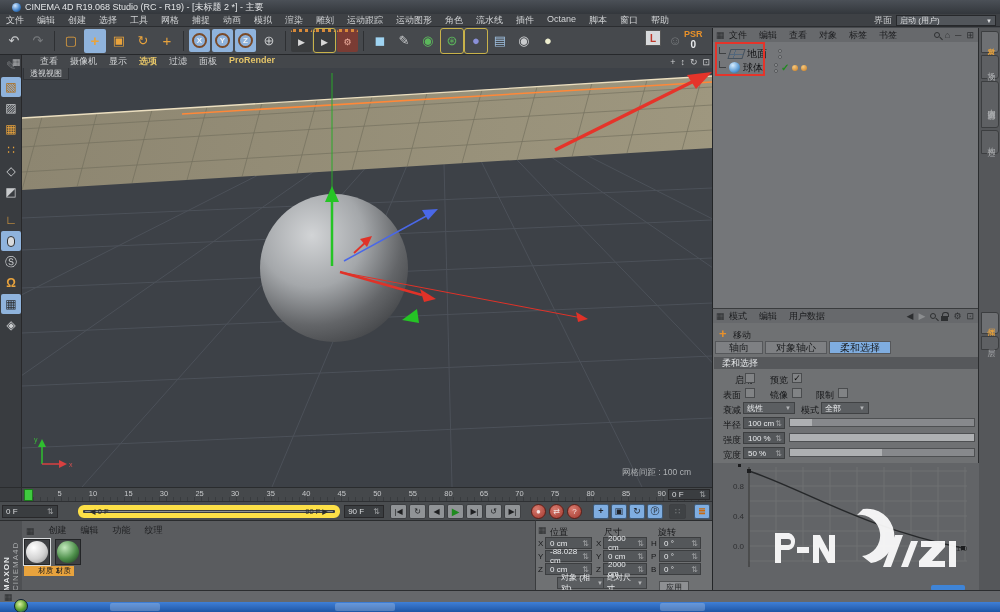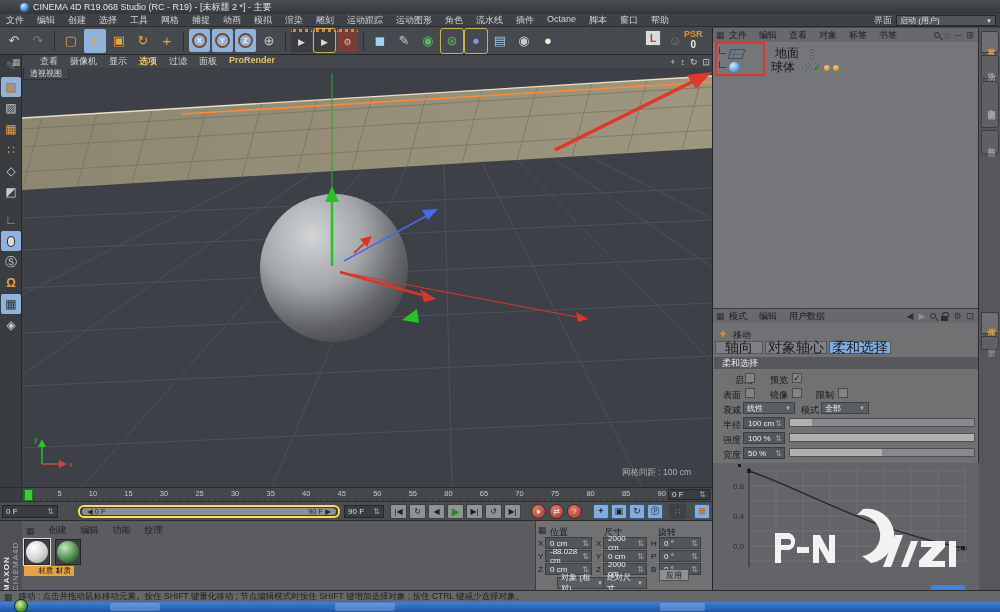--- a/index.html
+++ b/index.html
@@ -2,21 +2,21 @@
 <html><head>
 <meta charset="utf-8">
 <style>
   * { box-sizing: border-box; margin:0; padding:0; }
   body { margin:0; background:#222; font-family:"Liberation Sans", sans-serif; }
   #app { position:relative; width:1000px; height:612px; background:#3c3f43; overflow:hidden;
          font-size:9px; color:#d8dadc; }
   .abs { position:absolute; }
   
   #titlebar { left:0; top:0; width:1000px; height:14px; background:linear-gradient(#4b5057,#33373c);
-              display:flex; align-items:center; padding-left:20px; gap:4px; }
+              display:flex; align-items:center; padding-left:12px; gap:4px; }
   #titlebar .appicon { width:9px; height:9px; border-radius:50%;
       background:radial-gradient(circle at 35% 30%, #cfe6ff, #3d7dc4 60%, #173a63); }
   #titlebar span { font-size:9px; color:#e3e5e7; }
   #menubar { left:0; top:14px; width:1000px; height:13px; background:#3e4145; display:flex;
              align-items:center; padding-left:6px; gap:13px; border-bottom:1px solid #2b2d30;}
   #menubar .mi { color:#d2d4d6; font-size:9px; }
   #menubar-right { position:absolute; right:4px; top:0; height:13px; display:flex; align-items:center; gap:4px;}
   #layout-select { background:#52565b; border:1px solid #26282b; color:#dcdee0; font-size:8px;
                    padding:0 3px; height:11px; display:flex; align-items:center; gap:6px; width:100px; justify-content:space-between;}
   #toolbar { left:0; top:27px; width:1000px; height:28px; background:#46494d; display:flex;
@@ -56,21 +56,21 @@
   #om-menu { height:14px; background:#67696c; display:flex; align-items:center; gap:12px; padding-left:16px;}
   .dkmenu { color:#1b1c1e; font-size:9px; }
   #om-icons { position:absolute; right:4px; top:2px; display:flex; gap:5px; align-items:center; color:#2c2e30; font-size:9px;}
   .mag { width:6px; height:6px; border:1.4px solid #2e3032; border-radius:50%; position:relative; }
   .mag::after { content:""; position:absolute; left:4px; top:5px; width:4px; height:1.4px; background:#2e3032; transform:rotate(45deg);}
   .lock { width:7px; height:5px; background:#2e3032; position:relative; margin-top:4px;}
   .lock::before { content:""; position:absolute; left:1px; top:-4px; width:5px; height:4px;
                   border:1.3px solid #2e3032; border-bottom:none; border-radius:3px 3px 0 0;}
   .treerow { position:absolute; display:flex; align-items:center; gap:3px; height:13px; }
   .elbow { width:7px; height:7px; border-left:1px solid #3f4143; border-bottom:1px solid #3f4143; margin-bottom:6px;}
-  .objlabel { color:#141517; font-size:12px;margin-left:28px; }
+  .objlabel { color:#141517; font-size:10px; }
   .flooricon { width:15px; height:10px; background:linear-gradient(#a8bdd2,#6d8399);
                border:1px solid #44505c; transform:skewX(-18deg);
                background-image:linear-gradient(90deg,transparent 4px,#51677d 4px,#51677d 5px,transparent 5px),linear-gradient(transparent 4px,#51677d 4px,#51677d 5px,transparent 5px);}
   .sphicon { width:11px; height:11px; border-radius:50%;
              background:radial-gradient(circle at 35% 30%, #d5ecff, #5b9bd5 60%, #27577f); }
   .togdots { display:flex; flex-direction:column; gap:2px; }
   .togdots i { width:4px; height:4px; border-radius:50%; background:#9a9c9e; border:1px solid #55575a;}
   .tagdot { width:6px; height:6px; border-radius:50%; background:radial-gradient(circle at 35% 30%,#f5c87e,#c87a1e);}
   #red-rect { left:715px; top:42px; width:50px; height:34px; border:2.5px solid #e5342a; background:transparent; }
   
@@ -86,21 +86,21 @@
          display:flex; align-items:center; justify-content:center; font-size:9px; color:#111; }
   .dd { position:absolute; height:12px; background:#5b5e61; border:1px solid #404244; color:#e6e8ea;
         font-size:8px; display:flex; align-items:center; padding:0 3px; justify-content:space-between;}
   .dd b { color:#b2b4b6; font-size:6px; font-weight:normal;}
   .fld { position:absolute; height:12px; background:#54575a; border:1px solid #3c3e40; color:#e9ebed;
          font-size:8px; display:flex; align-items:center; padding:0 2px 0 4px; justify-content:space-between;}
   .fld b { color:#a0a2a4; font-size:8px; font-weight:normal;}
   .slider { position:absolute; height:9px; background:#87898c; border:1px solid #4e5052; }
   .slider .fill { height:100%; background:#aeb0b2; }
   .amtab { position:absolute; height:13px; background:#7e8083; border:1px solid #55575a; color:#1a1b1d;
-           font-size:14px; display:flex; align-items:center; justify-content:center; }
+           font-size:10px; display:flex; align-items:center; justify-content:center; }
   .amtab.on { background:#7fade0; }
   
   #ruler { left:0; top:487px; width:712px; height:14px; background:#45484b; border-top:1px solid #2a2c2e;
            background-image:repeating-linear-gradient(90deg,#393c3f 0 1px,transparent 1px 7px);
            background-position:26px bottom; background-size:100% 4px; background-repeat:no-repeat;}
   #ticks { position:absolute; left:26px; top:1px; width:640px; display:flex; justify-content:space-between; }
   #ticks span { font-size:7.5px; color:#c6c8ca; }
   #playhead { position:absolute; left:24px; top:1px; width:9px; height:12px; background:#3fc93f; border:1px solid #1e7a1e;}
   #transport { left:0; top:501px; width:712px; height:19px; background:#4a4d50; border-top:1px solid #2e3033;
                display:flex; align-items:center; }
@@ -550,21 +550,21 @@
       <span>0 F</span>
         <span style="color:#9fa1a3">⇅</span>
     </div>
   </div>
 
   <div id="transport" class="abs">
     <div class="spin" style="width:62px;margin-left:2px">
       <span>0 F</span>
         <span style="color:#9fa1a3">⇅</span>
     </div>
-    <div style="width:295px;height:13px;margin-left:20px;background:#3a3d40;border:2px solid #fde047;border-radius:6px;position:relative">
+    <div style="width:295px;height:13px;margin-left:20px;background:#3a3d40;border:5px solid #fde047;border-radius:6px;position:relative">
       <div style="position:absolute;left:2px;top:1px;right:2px;bottom:1px;background:#8e9194;border-radius:5px;display:flex;align-items:center;justify-content:space-between;padding:0 5px">
         <span style="color:#2a2c2e;font-size:7.5px">◀ <span>0 F</span></span>
         <span style="color:#2a2c2e;font-size:7.5px"><span>90 F</span> ▶</span>
       </div>
     </div>
     <div class="spin" style="width:44px;margin-left:4px">
       <span>90 F</span>
         <span style="color:#9fa1a3">⇅</span>
     </div>
     <div style="display:flex;margin-left:6px">
@@ -670,26 +670,25 @@
     <div style="position:absolute;left:115px;top:31px;color:#17181a;font-size:8px">P</div>
     <div class="fld" style="left:123px;top:29px;width:42px">
         <span>0 °</span>
         <b>⇅</b>
       </div>
     <div style="position:absolute;left:115px;top:44px;color:#17181a;font-size:8px">B</div>
     <div class="fld" style="left:123px;top:42px;width:42px">
         <span>0 °</span>
         <b>⇅</b>
       </div>
-    <div style="position:absolute;left:123px;top:48px;width:30px;height:12px;background:#8e9093;border:1px solid #505254;color:#1c1d1f;font-size:8px;display:flex;align-items:center;justify-content:center">应用</div>
+    <div style="position:absolute;left:123px;top:60px;width:30px;height:12px;background:#8e9093;border:1px solid #505254;color:#1c1d1f;font-size:8px;display:flex;align-items:center;justify-content:center">应用</div>
   </div>
 
   <div id="statusbar" class="abs">
     <span class="gicon">▦</span>
-    <span>移动 : 点击并拖动鼠标移动元素。按住 SHIFT 键量化移动 ; 节点编辑模式时按住 SHIFT 键增加选择对象 ; 按住 CTRL 键减少选择对象。</span>
   </div>
 
   <div id="taskbar" class="abs">
     <div id="orb"></div>
     <div class="task-item" style="left:110px;width:50px"></div>
     <div class="task-item" style="left:335px;width:60px"></div>
     <div class="task-item" style="left:660px;width:45px"></div>
   </div>
 
 </div>

